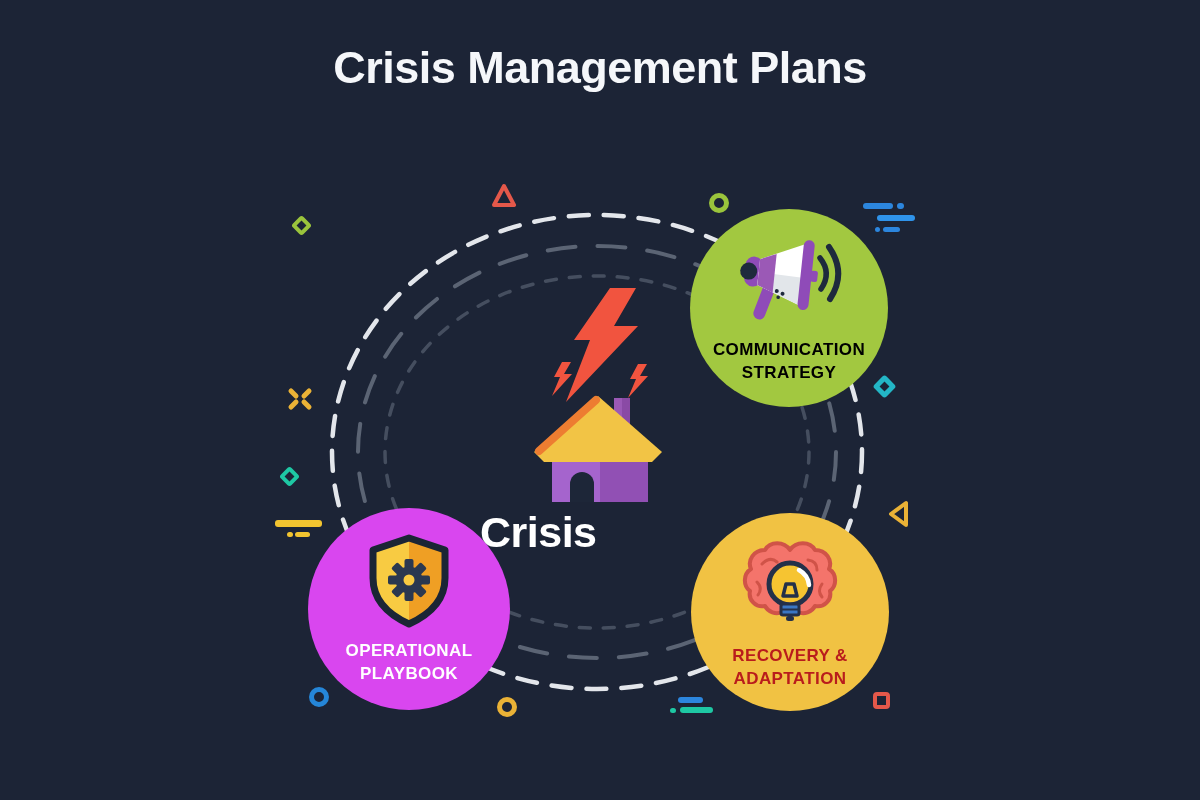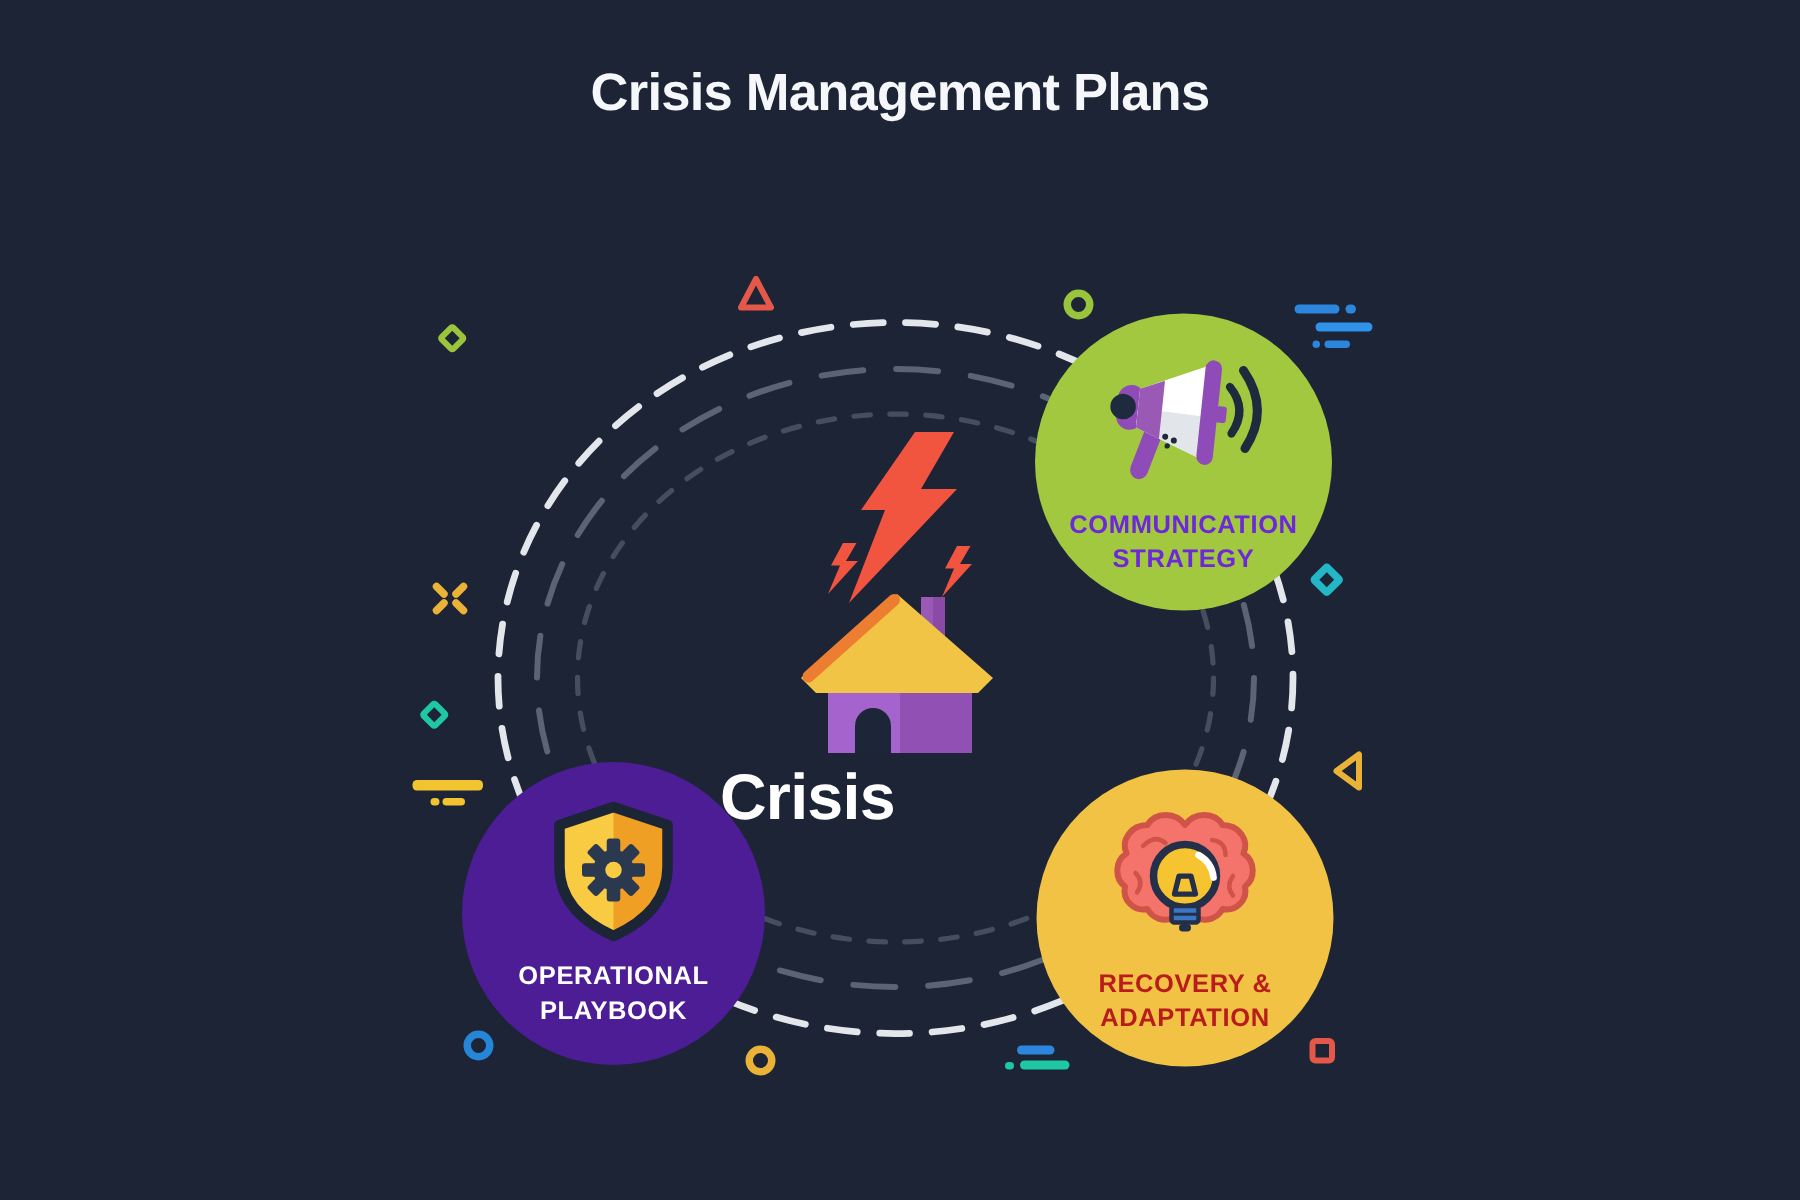--- a/index.html
+++ b/index.html
@@ -5,40 +5,40 @@
   html,body{margin:0;padding:0;background:#10182a;}
   .canvas{
     position:relative;width:1200px;height:800px;overflow:hidden;
     background:#1c2436;
     font-family:"Liberation Sans","DejaVu Sans",sans-serif;
   }
   
   .title{
     position:absolute;left:0;top:42px;width:1200px;margin:0;
     text-align:center;color:#f5f7fa;font-weight:bold;
-    font-size:35px;line-height:1.17;letter-spacing:-0.5px;
+    font-size:45px;line-height:1.17;letter-spacing:-0.5px;
   }
   .title span{display:block;}
   
   .orbits{position:absolute;left:0;top:0;z-index:1;}
   
   .node{
     position:absolute;z-index:3;border-radius:50%;
     display:flex;flex-direction:column;align-items:center;justify-content:center;
     text-align:center;
   }
   .node-icon{display:block;}
   .node-icon svg{display:block;}
   .node-label{
     display:block;width:172px;margin-top:11px;
     font-weight:bold;font-size:17px;line-height:1.32;letter-spacing:.4px;
   }
   .node-0{left:303px;top:210px;width:206px;height:206px;background:#1ec7a3;color:#ffffff;}
-  .node-1{left:690px;top:209px;width:198px;height:198px;background:#a2c840;color:#6d28d9;}
-  .node-2{left:308px;top:508px;width:202px;height:202px;background:#4c1d95;color:#ffffff;}
+  .node-1{left:690px;top:209px;width:198px;height:198px;background:#a2c840;color:#000000;}
+  .node-2{left:308px;top:508px;width:202px;height:202px;background:#d946ef;color:#ffffff;}
   .node-3{left:691px;top:513px;width:198px;height:198px;background:#f1c243;color:#b91c1c;}
   
   .icon-lightning{position:absolute;left:548px;top:288px;z-index:3;}
   .icon-house{position:absolute;left:534px;top:394px;z-index:3;}
   .crisis-label{
     position:absolute;left:480px;top:508px;width:240px;z-index:3;
     text-align:left;color:#ffffff;font-weight:bold;font-size:43px;letter-spacing:-0.5px;
   }
   
   .deco{position:absolute;z-index:2;}

